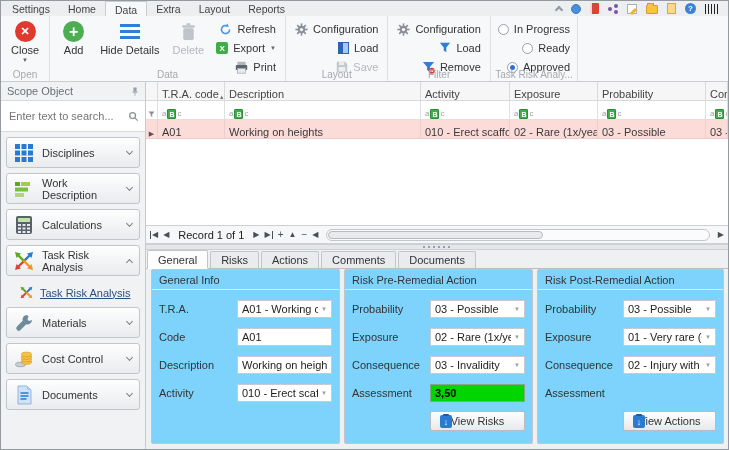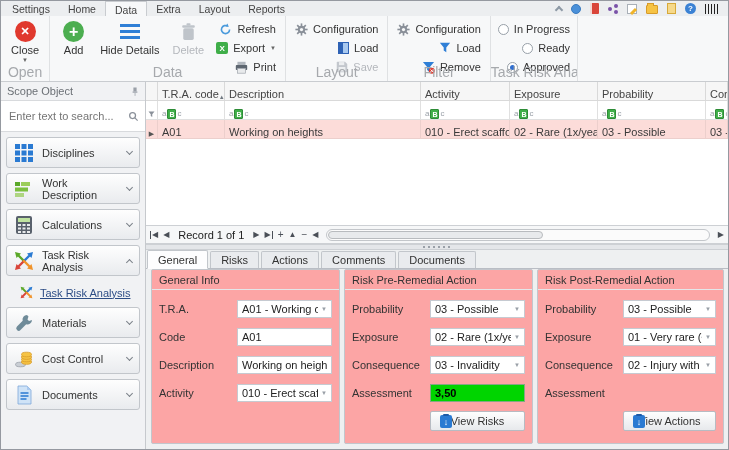--- a/index.html
+++ b/index.html
@@ -21,21 +21,21 @@
   .i-edit::after{content:"";position:absolute;right:-1px;bottom:0;width:7px;height:3px;background:#f0b429;transform:rotate(-45deg);}
   .i-folder{width:12px;height:9px;background:#f6c344;border:1px solid #d79b2a;border-radius:1px;position:relative;margin-top:2px;}
   .i-folder::before{content:"";position:absolute;top:-3px;left:0;width:5px;height:2px;background:#f6c344;border:1px solid #d79b2a;border-bottom:none;}
   .i-page{width:9px;height:11px;background:#f6d98a;border:1px solid #d7a93a;}
   .i-help{width:11px;height:11px;border-radius:50%;background:#3b82d4;color:#fff;font-size:8px;font-weight:bold;display:flex;align-items:center;justify-content:center;}
   .i-barcode{width:13px;height:10px;background:repeating-linear-gradient(to right,#222 0 1px,transparent 1px 3px);}
 
   
   #ribbon{position:absolute;top:15px;left:0;right:0;height:66px;background:#f7f8f9;border-bottom:1px solid #c9ccd0;display:flex;}
   .rgroup{position:relative;padding:3px 7px 14px;border-right:1px solid #dfe1e3;display:flex;gap:7px;align-items:flex-start;}
-  .glabel{position:absolute;bottom:1px;left:0;right:0;text-align:center;font-size:14px;color:#a6a9ad;white-space:nowrap;overflow:hidden;}
+  .glabel{position:absolute;bottom:1px;left:0;right:0;text-align:center;font-size:10px;color:#a6a9ad;white-space:nowrap;overflow:hidden;}
   .bigbtn{display:flex;flex-direction:column;align-items:center;gap:2px;padding:2px 3px;min-width:33px;color:#333;text-align:center;}
   .bigbtn .lbl{white-space:nowrap;}
   .bigbtn.disabled .lbl{color:#b4b7bc;}
   .circ{width:21px;height:21px;border-radius:50%;display:flex;align-items:center;justify-content:center;color:#fff;font-weight:bold;}
   .circ.red{background:#e0392e;font-size:11px;}
   .circ.green{background:#4cae50;font-size:16px;line-height:1;}
   .i-hidedetails{width:20px;height:15px;margin:3px 0;background:repeating-linear-gradient(to bottom,#2f7fd6 0 3px,transparent 3px 6px);}
   .ddcaret{font-size:6px;color:#666;line-height:4px;}
   .smallcol{display:flex;flex-direction:column;gap:3px;padding-top:2px;align-items:flex-end;}
   .smbtn{display:flex;align-items:center;gap:5px;height:16px;color:#333;padding:0 2px;white-space:nowrap;}
@@ -90,21 +90,21 @@
   .hsb{flex:1;height:12px;border:1px solid #c3c6ca;border-radius:7px;background:#fbfbfb;position:relative;margin:0 3px;}
   .hsb .thumb{position:absolute;left:1px;top:1px;bottom:1px;width:215px;background:#e8eaec;border:1px solid #b8bbbe;border-radius:6px;}
 
   #splitter{position:absolute;top:162px;left:0;right:0;height:6px;background:#e4e6e9;border-top:1px solid #cdd0d4;border-bottom:1px solid #cdd0d4;display:flex;align-items:center;justify-content:center;}
   #splitter .dots{width:28px;height:2px;background:repeating-linear-gradient(to right,#9aa0a8 0 2px,transparent 2px 5px);}
 
   #dtabs{position:absolute;top:168px;left:0;right:0;height:19px;display:flex;align-items:flex-end;padding-left:1px;border-bottom:1px solid #b9bdc4;}
   .dtab{height:17px;display:flex;align-items:center;padding:0 10px;background:#e9ebee;border:1px solid #c2c6cb;border-bottom:none;margin-right:2px;border-radius:2px 2px 0 0;color:#333;}
   .dtab.active{background:#fdfdfe;height:19px;margin-bottom:-1px;border-bottom:1px solid #fdfdfe;}
 
-  .gbox{position:absolute;top:187px;height:175px;background:#fca5a5;border:1px solid #c2c6cc;border-radius:2px;}
+  .gbox{position:absolute;top:187px;height:175px;background:#7dd3fc;border:1px solid #c2c6cc;border-radius:2px;}
   #gbox-general{left:5px;width:189px;}
   #gbox-pre{left:198px;width:189px;}
   #gbox-post{left:391px;width:187px;}
   .gcap{height:20px;line-height:20px;padding:0 7px;color:#333;border-bottom:1px solid #e4e6e9;}
   .frow{display:flex;align-items:center;margin:10px 7px 0;height:18px;}
   .frow label{flex:0 0 78px;color:#333;}
   .fld{flex:1;min-width:0;height:18px;border:1px solid #c6cad1;background:#fff;display:flex;align-items:center;padding:0 4px;color:#222;white-space:nowrap;overflow:hidden;}
   .fld .v{flex:1;min-width:0;overflow:hidden;white-space:nowrap;}
   .fld .dd{font-size:6px;color:#9aa0a8;margin-left:3px;}
   .fld.assessment{background:#00d500;border-color:#84a884;font-weight:bold;color:#000;}

